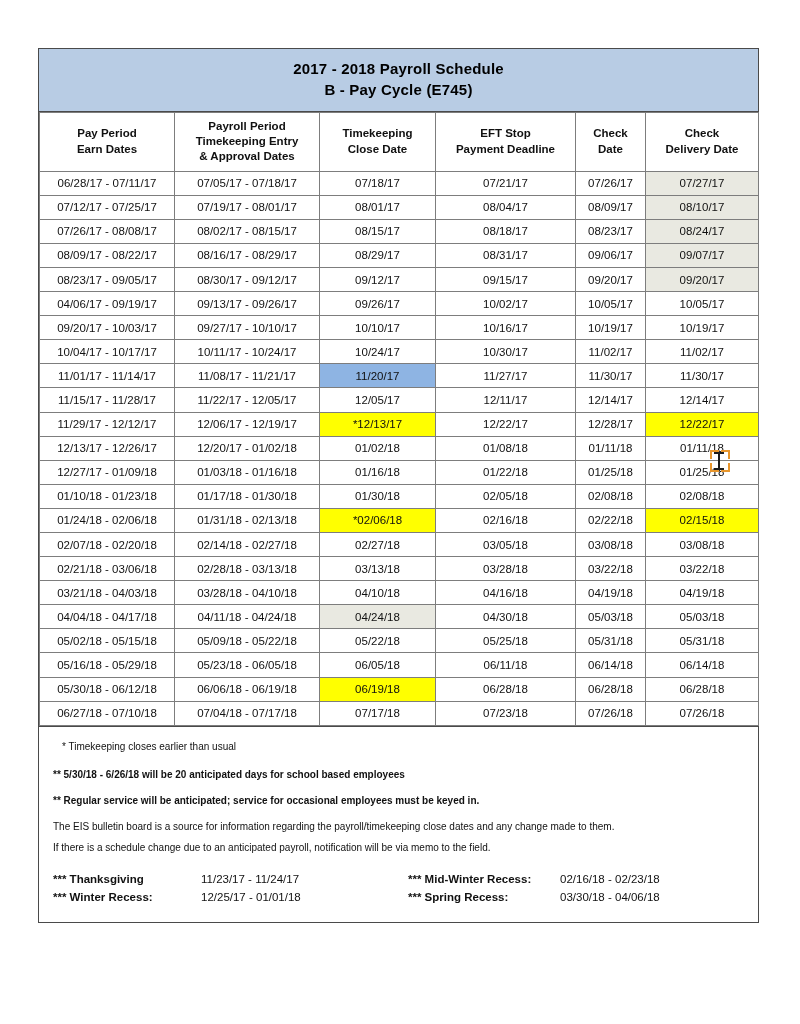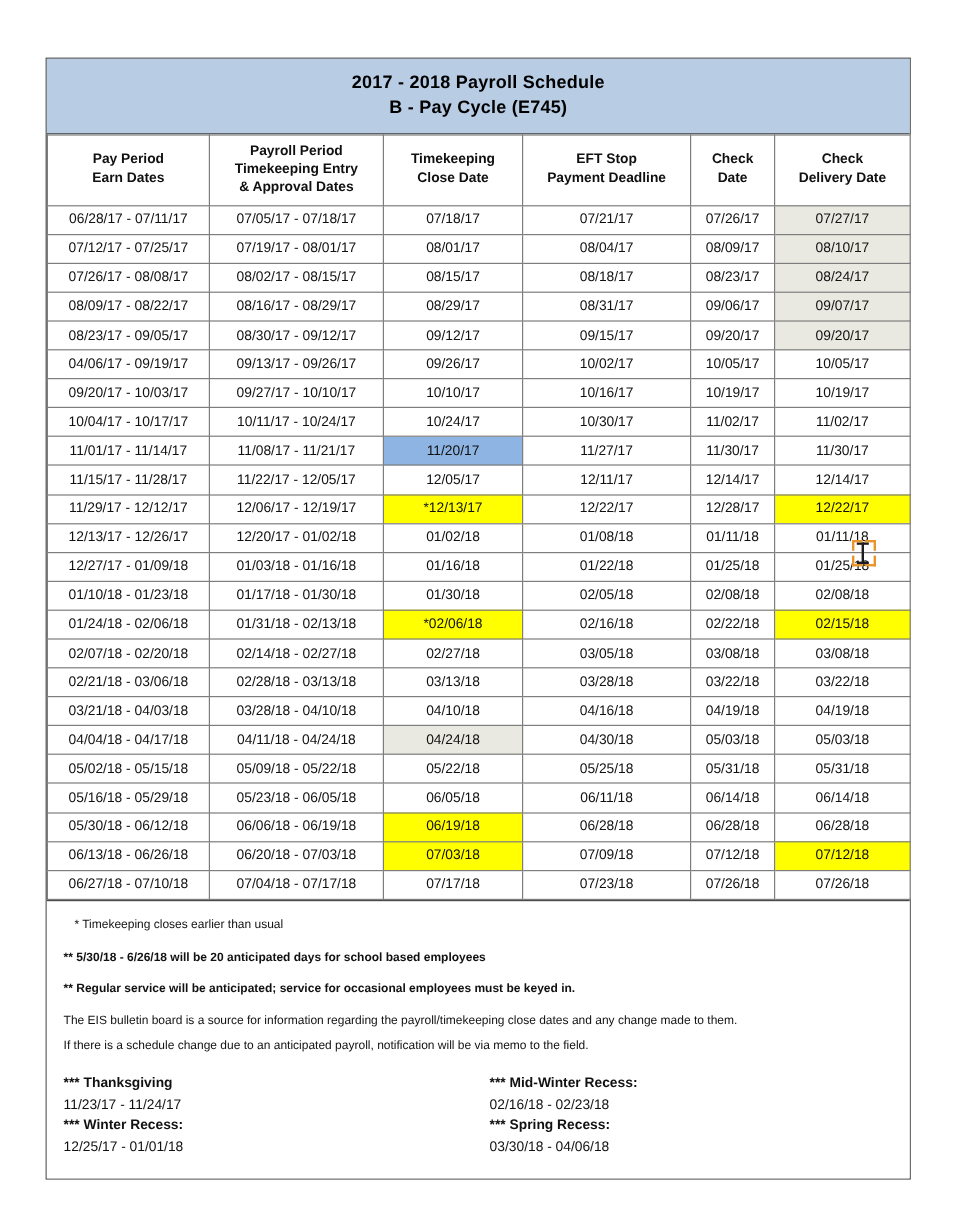--- a/index.html
+++ b/index.html
@@ -100,21 +100,20 @@
     font-size: 11.5px;
     color: #111111;
   }
   .recess-col { display: flex; flex-direction: column; }
   .recess-col.left  { width: 355px; }
   .recess-col.right { width: 330px; }
   .recess-row {
     display: flex;
     line-height: 1.55;
     font-weight: bold;
-    flex-direction: column;
   }
   .recess-label { width: 148px; white-space: nowrap; }
   .recess-dates { white-space: nowrap; font-weight: normal; }
   .recess-col.right .recess-label { width: 152px; }
 
   
   #text-cursor {
     position: absolute;
     left: 710px;
     top: 450px;
@@ -369,28 +368,20 @@
             <td>06/14/18</td>
             <td>06/14/18</td>
           </tr>
           <tr class="data-row">
             <td>05/30/18 - 06/12/18</td>
             <td>06/06/18 - 06/19/18</td>
             <td class="hl-yellow">06/19/18</td>
             <td>06/28/18</td>
             <td>06/28/18</td>
             <td>06/28/18</td>
-          </tr>
-          <tr class="data-row">
-            <td>06/13/18 - 06/26/18</td>
-            <td>06/20/18 - 07/03/18</td>
-            <td class="hl-yellow">07/03/18</td>
-            <td>07/09/18</td>
-            <td>07/12/18</td>
-            <td class="hl-yellow">07/12/18</td>
           </tr>
           <tr class="data-row">
             <td>06/27/18 - 07/10/18</td>
             <td>07/04/18 - 07/17/18</td>
             <td>07/17/18</td>
             <td>07/23/18</td>
             <td>07/26/18</td>
             <td>07/26/18</td>
           </tr>
         </tbody>

